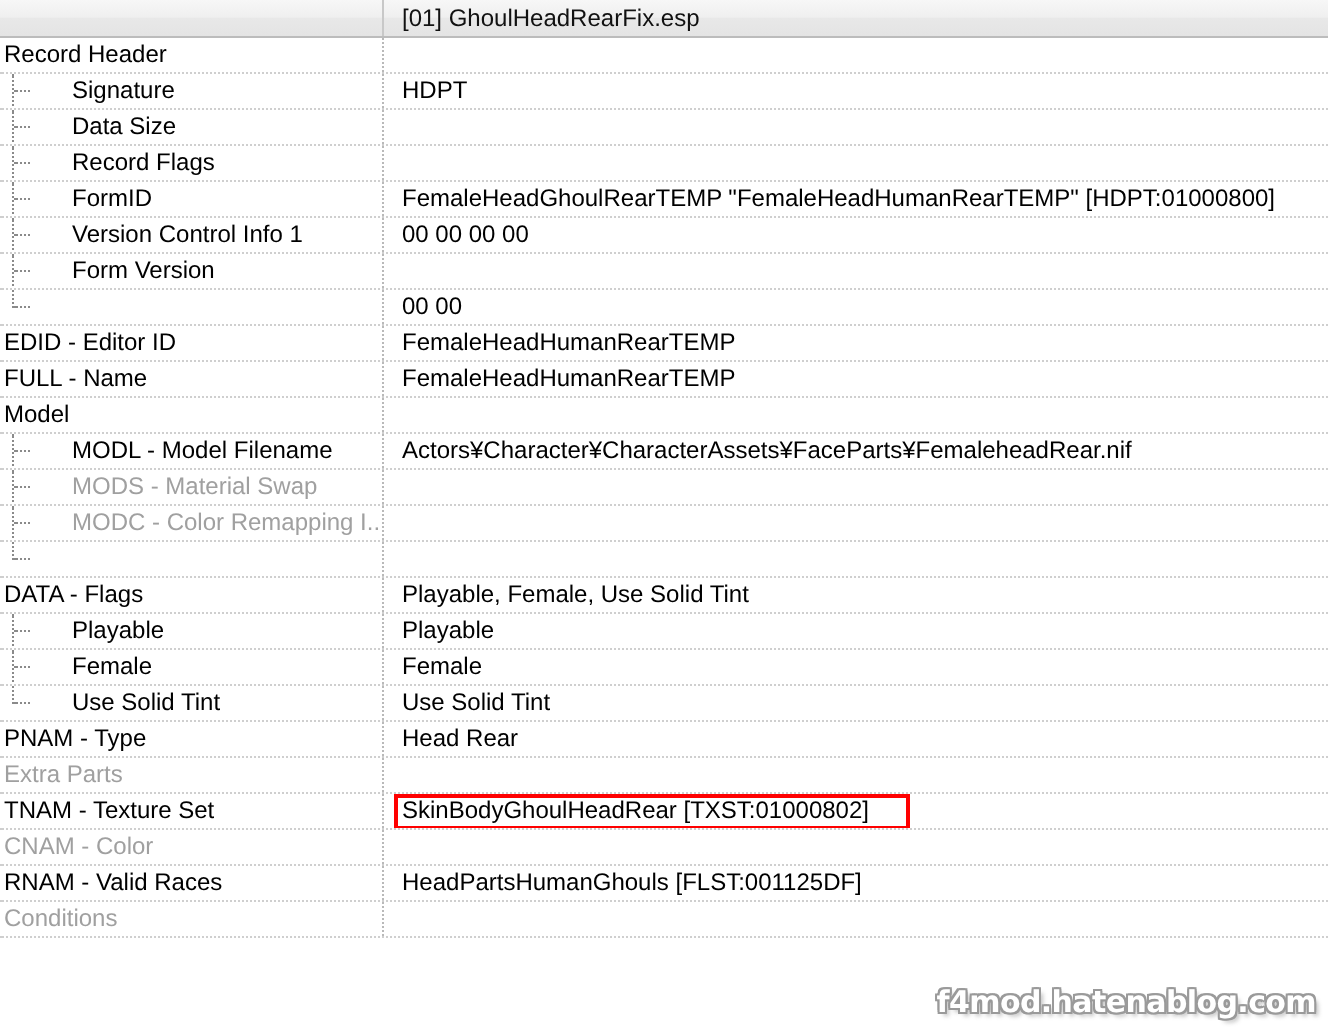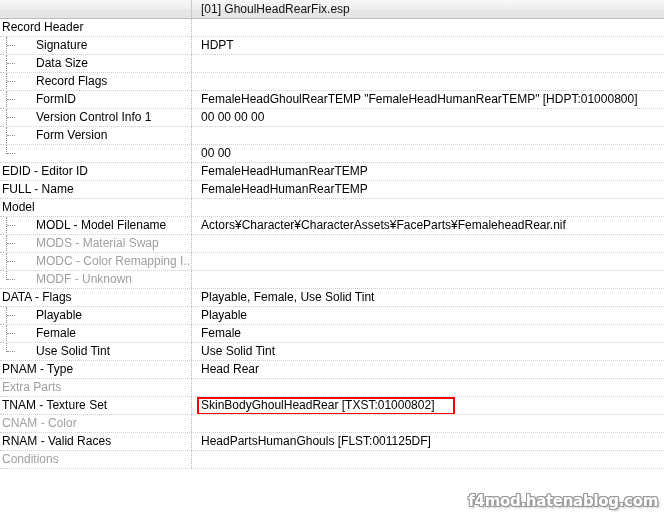--- a/index.html
+++ b/index.html
@@ -277,21 +277,20 @@
         <span class="tree-h"></span>
         <span class="key-text">MODC - Color Remapping I...</span>
       </div>
       <div class="cell-val"></div>
     </div>
 
     <div class="row lvl1 dim">
       <div class="cell-key">
         <span class="tree-v half"></span>
         <span class="tree-h"></span>
-        <span class="key-text">MODF - Unknown</span>
       </div>
       <div class="cell-val"></div>
     </div>
 
     <div class="row lvl0">
       <div class="cell-key">
         <span class="key-text">DATA - Flags</span>
       </div>
       <div class="cell-val">Playable, Female, Use Solid Tint</div>
     </div>

